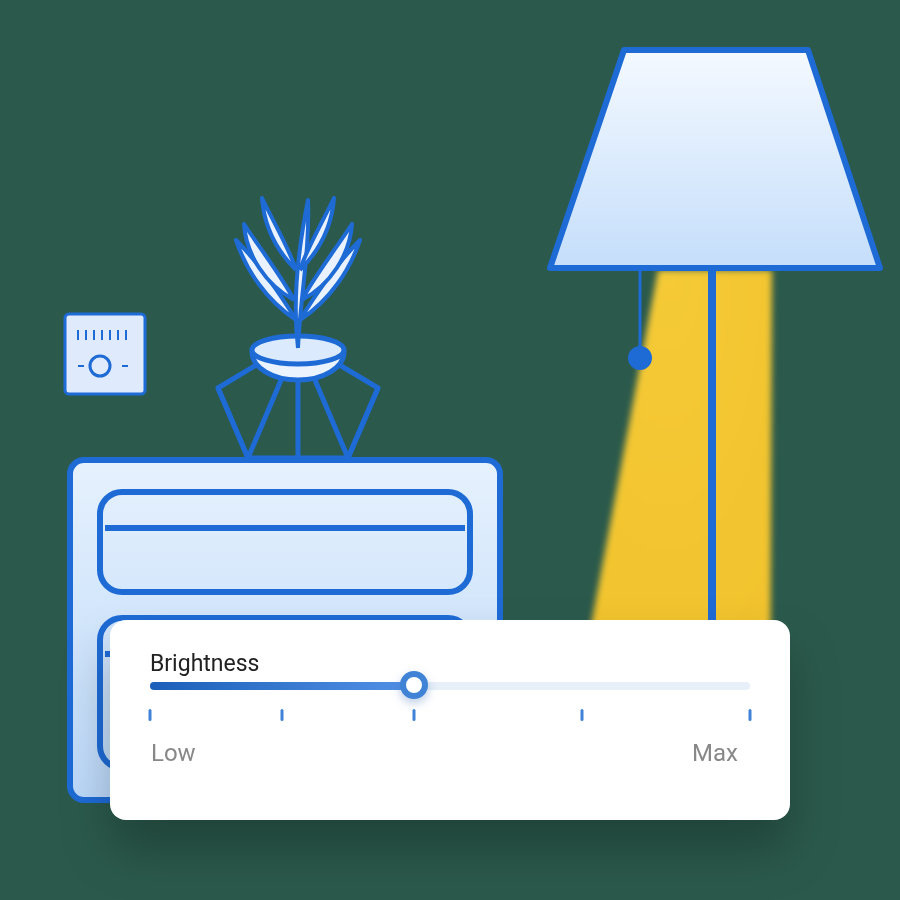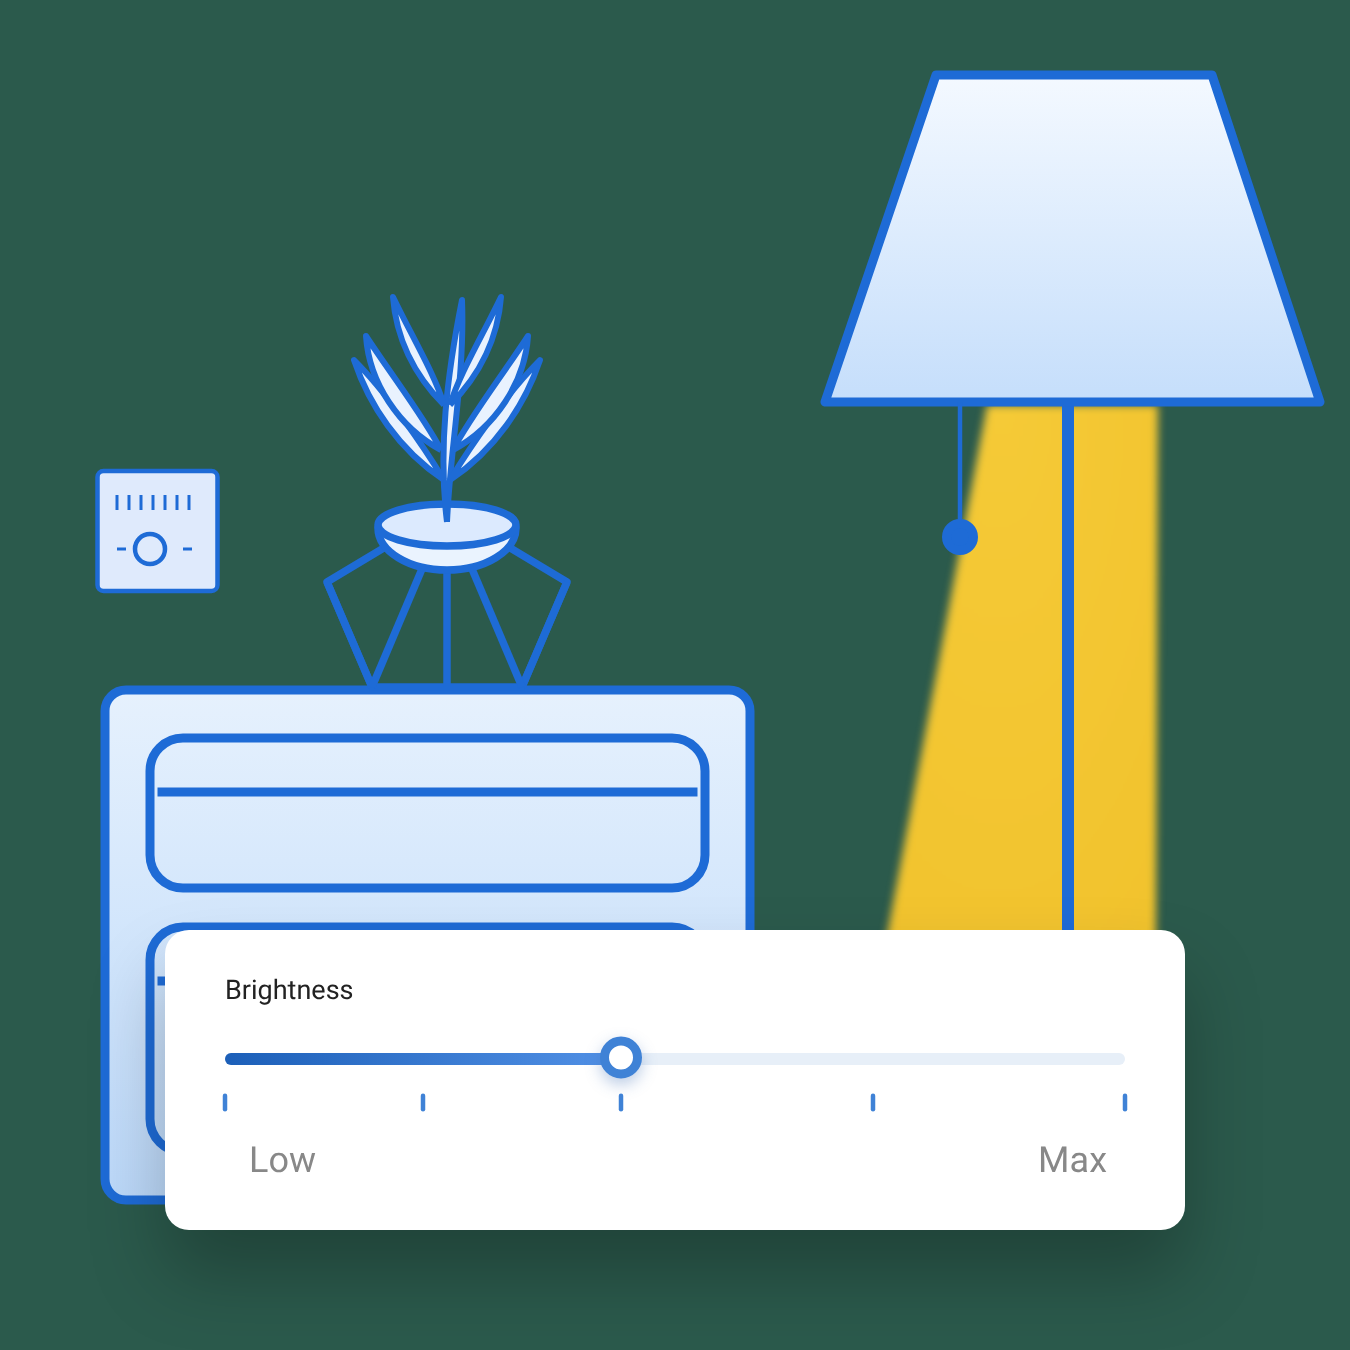--- a/index.html
+++ b/index.html
@@ -1,27 +1,27 @@
 <!DOCTYPE html>
 <html><head>
 <meta charset="utf-8">
 <style>
   html,body{margin:0;padding:0;width:900px;height:900px;background:#2B5A4C;font-family:-apple-system,BlinkMacSystemFont,"Segoe UI",Roboto,sans-serif;overflow:hidden}
   .stage{position:relative;width:900px;height:900px}
   svg.scene{position:absolute;top:0;left:0}
   .card{position:absolute;left:110px;top:620px;width:680px;height:200px;background:#fff;border-radius:16px;box-shadow:0 30px 50px rgba(0,0,0,.25);padding:30px 40px 24px 40px;box-sizing:border-box}
-  .card-title{font-size:18px;color:#222;font-weight:400;margin-bottom:26px}
+  .card-title{font-size:23px;color:#222;font-weight:400;}
   .slider-wrap{position:relative;height:18px}
   .track-bg{position:absolute;left:0;right:0;top:5px;height:8px;border-radius:4px;background:#e7eff8}
   .track-fill{position:absolute;left:0;top:5px;height:8px;border-radius:4px;background:linear-gradient(90deg,#1c5fb8,#5291e6)}
   .thumb{position:absolute;top:-6px;width:28px;height:28px;border-radius:50%;background:#fff;border:6px solid #3f82d6;box-sizing:border-box;transform:translateX(-50%);box-shadow:0 4px 10px rgba(60,110,180,.35)}
   .ticks{position:relative;height:20px;margin-top:14px}
   .tick{position:absolute;top:0;width:3px;height:12px;background:#3f82d6;border-radius:2px;transform:translateX(-50%)}
   .labels{position:relative;margin-top:10px;font-size:24px;color:#888}
-  .lbl-low{position:absolute;left:16px}
+  .lbl-low{position:absolute;left:1px}
   .lbl-max{position:absolute;right:12px}
 </style>
 </head>
 <body>
 
 <div class="stage">
 
   <svg class="scene" width="900" height="900" viewBox="0 0 900 900">
     <defs>
       <linearGradient id="shade" x1="0" y1="0" x2="0" y2="1">

